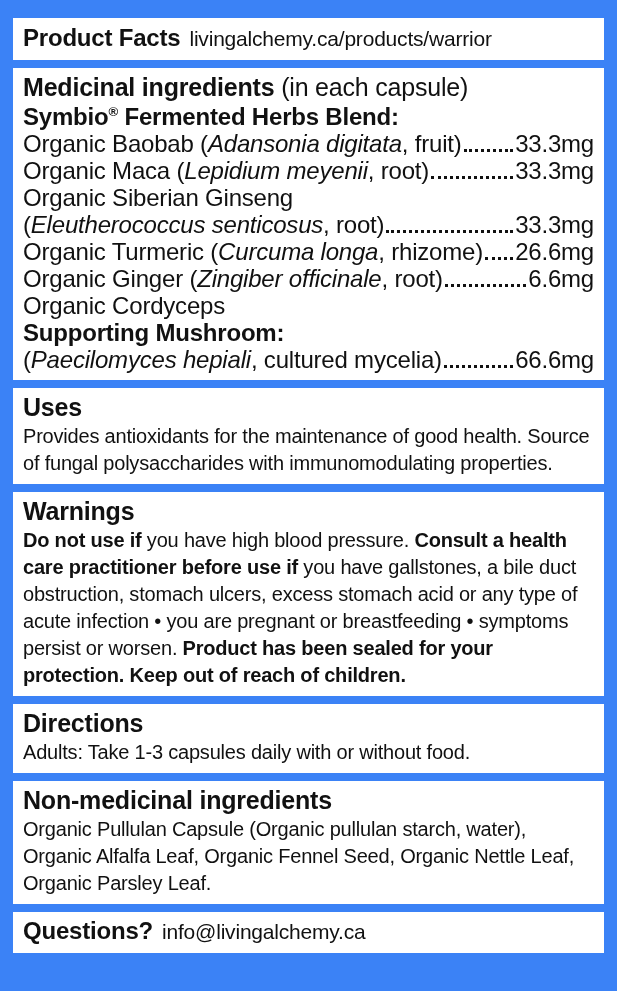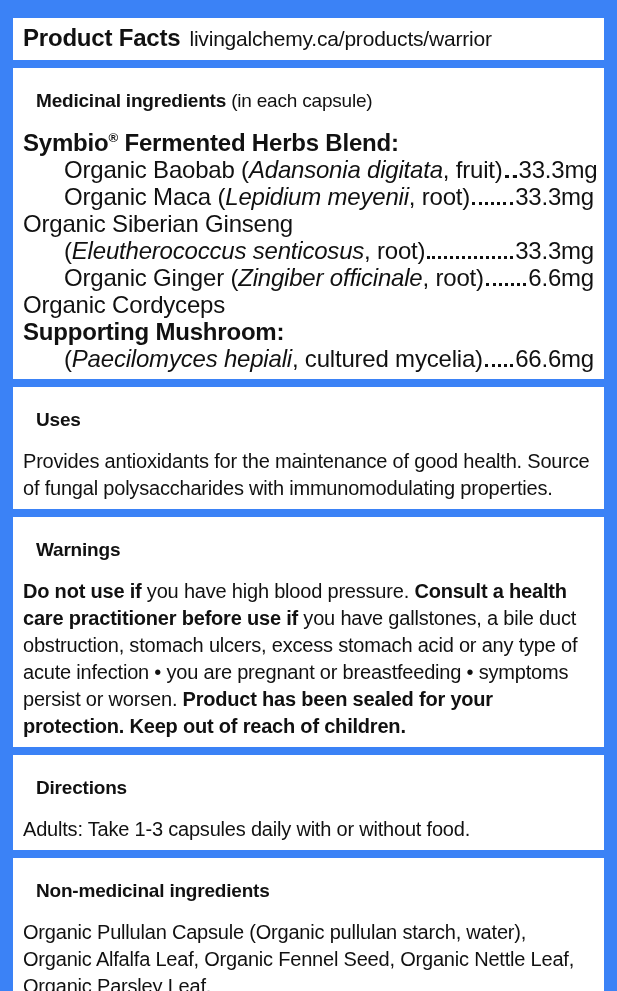--- a/index.html
+++ b/index.html
@@ -26,41 +26,40 @@
     background: #ffffff;
     margin-bottom: 8px;
     padding: 4px 10px 7px 10px;
   }
   
   .pf-line { display: flex; align-items: baseline; gap: 9px; padding: 2px 0 1px 0; }
   .pf-title { font-size: 24px; font-weight: bold; white-space: nowrap; }
   .pf-url   { font-size: 21px; white-space: nowrap; }
 
   .sec-title {
-    font-size: 19px;
+    font-size: 25px;
     font-weight: bold;
     line-height: 31px;
-    margin: 13px;
+    margin: 0;
   }
   .sec-title .reg { font-weight: normal; }
 
   .row {
     font-size: 24px;
     line-height: 27px;
   }
   .row.bold { font-weight: bold; }
   .row sup {
     font-size: 0.55em;
     vertical-align: super;
     line-height: 0;
   }
   .row-dotted {
     display: flex;
     align-items: baseline;
-    margin-left: 41px;
   }
   .row-dotted .nm  { white-space: nowrap; }
   .row-dotted .amt { white-space: nowrap; }
   .leader {
     flex: 1 1 auto;
     min-width: 12px;
     border-bottom: 3px dotted #111111;
     margin: 0 2px;
   }
   i { font-style: italic; }
@@ -107,20 +106,25 @@
     </div>
 
     <div class="row"><span>Organic Siberian Ginseng</span></div>
 
     <div class="row row-dotted">
       <span class="nm"><span>(</span><i>Eleutherococcus senticosus</i><span>, root)</span></span>
       <span class="leader"></span>
       <span class="amt">33.3mg</span>
     </div>
 
+    <div class="row row-dotted">
+      <span class="nm"><span>Organic Turmeric (</span><i>Curcuma longa</i><span>, rhizome)</span></span>
+      <span class="leader"></span>
+      <span class="amt">26.6mg</span>
+    </div>
 
     <div class="row row-dotted">
       <span class="nm"><span>Organic Ginger (</span><i>Zingiber officinale</i><span>, root)</span></span>
       <span class="leader"></span>
       <span class="amt">6.6mg</span>
     </div>
 
     <div class="row"><span>Organic Cordyceps</span></div>
 
     <div class="row bold">Supporting Mushroom:</div>

